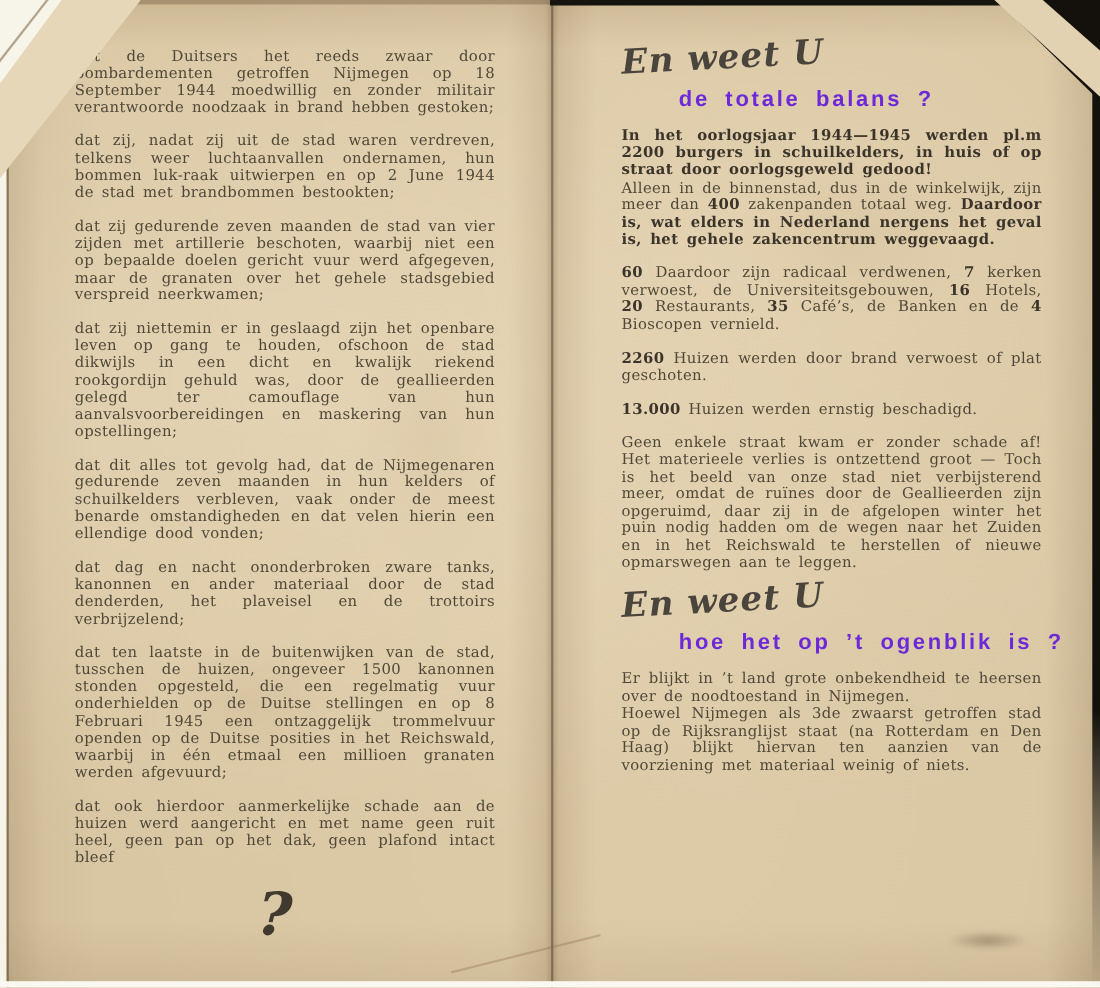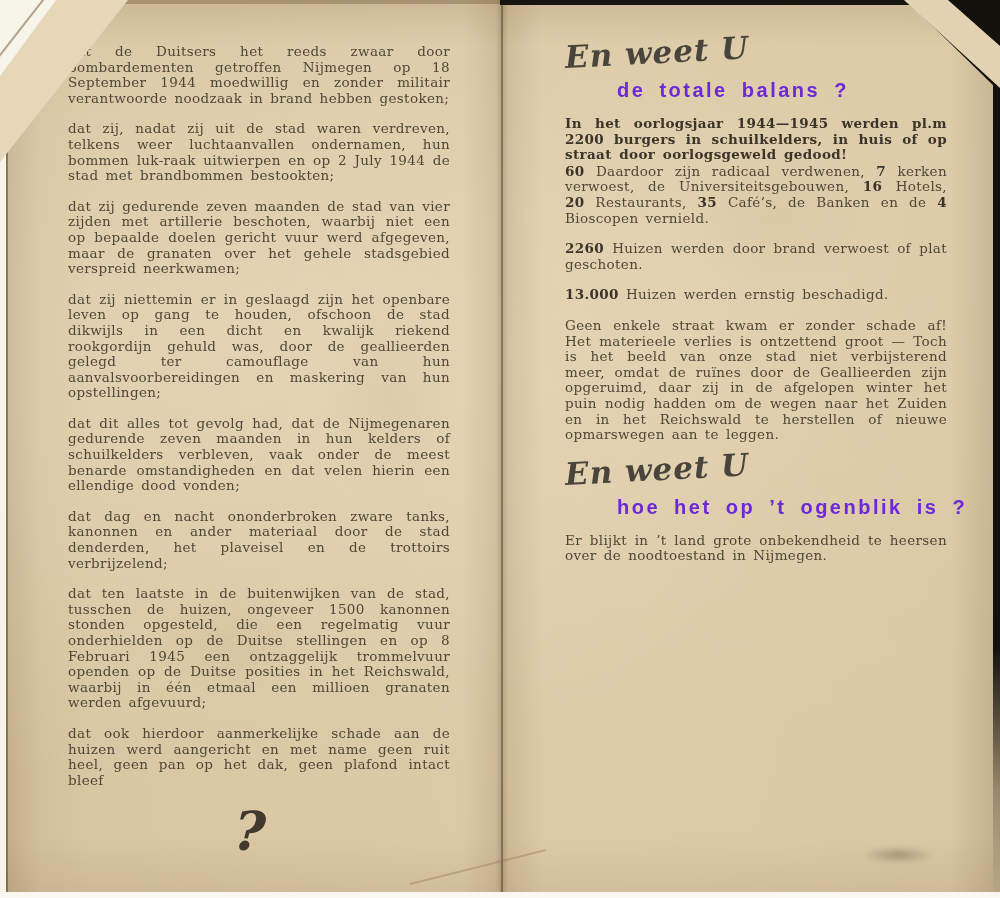--- a/index.html
+++ b/index.html
@@ -86,50 +86,52 @@
   <div class="shading"></div>
   <div class="stain s1"></div>
   <div class="stain s2"></div>
   <div class="stain s3"></div>
   <div class="fold-band"></div>
   <div class="fold-line"></div>
   <div class="bottom-crease"></div>
 
   <div class="col left">
     <p>dat de Duitsers het reeds zwaar door bombardementen getroffen Nijmegen op 18 September 1944 moedwillig en zonder militair verantwoorde noodzaak in brand hebben gestoken;</p>
-    <p>dat zij, nadat zij uit de stad waren verdreven, telkens weer luchtaanvallen ondernamen, hun bommen luk-raak uitwierpen en op 2 July 1944 de stad met brandbommen bestookten;</p>
+    <p>dat zij, nadat zij uit de stad waren verdreven, telkens weer luchtaanvallen ondernamen, hun bommen luk-raak uitwierpen en op 2 June 1944 de stad met brandbommen bestookten;</p>
     <p>dat zij gedurende zeven maanden de stad van vier zijden met artillerie beschoten, waarbij niet een op bepaalde doelen gericht vuur werd afgegeven, maar de granaten over het gehele stadsgebied verspreid neerkwamen;</p>
     <p>dat zij niettemin er in geslaagd zijn het openbare leven op gang te houden, ofschoon de stad dikwijls in een dicht en kwalijk riekend rookgordijn gehuld was, door de geallieerden gelegd ter camouflage van hun aanvalsvoorbereidingen en maskering van hun opstellingen;</p>
     <p>dat dit alles tot gevolg had, dat de Nijmegenaren gedurende zeven maanden in hun kelders of schuilkelders verbleven, vaak onder de meest benarde omstandigheden en dat velen hierin een ellendige dood vonden;</p>
     <p>dat dag en nacht ononderbroken zware tanks, kanonnen en ander materiaal door de stad denderden, het plaveisel en de trottoirs verbrijzelend;</p>
     <p>dat ten laatste in de buitenwijken van de stad, tusschen de huizen, ongeveer 1500 kanonnen stonden opgesteld, die een regelmatig vuur onderhielden op de Duitse stellingen en op 8 Februari 1945 een ontzaggelijk trommelvuur openden op de Duitse posities in het Reichswald, waarbij in één etmaal een millioen granaten werden afgevuurd;</p>
     <p>dat ook hierdoor aanmerkelijke schade aan de huizen werd aangericht en met name geen ruit heel, geen pan op het dak, geen plafond intact bleef</p>
     <div class="qmark">?</div>
   </div>
 
   <div class="col right">
 
     <div class="heading-script">En weet U</div>
     <div class="heading-sub">de totale balans ?</div>
 
     <p class="tight"><span class="b">In het oorlogsjaar 1944—1945 werden pl.m 2200 burgers in schuilkelders, in huis of op straat door oorlogsgeweld gedood!</span></p>
 
+    <p><span>Alleen in de binnenstad, dus in de winkelwijk, zijn meer dan </span><span class="b">400</span><span> zakenpanden totaal weg. </span><span class="b">Daardoor is, wat elders in Nederland nergens het geval is, het gehele zakencentrum weggevaagd.</span></p>
 
     <p><span class="b">60</span><span> Daardoor zijn radicaal verdwenen, </span><span class="b">7</span><span> kerken verwoest, de Universiteitsgebouwen, </span><span class="b">16</span><span> Hotels, </span><span class="b">20</span><span> Restaurants, </span><span class="b">35</span><span> Café’s, de Banken en de </span><span class="b">4</span><span> Bioscopen vernield.</span></p>
 
     <p><span class="b">2260</span><span> Huizen werden door brand verwoest of plat geschoten.</span></p>
 
     <p><span class="b">13.000</span><span> Huizen werden ernstig beschadigd.</span></p>
 
     <p class="endsec"><span>Geen enkele straat kwam er zonder schade af! Het materieele verlies is ontzettend groot — Toch is het beeld van onze stad niet verbijsterend meer, omdat de ruïnes door de Geallieerden zijn opgeruimd, daar zij in de afgelopen winter het puin nodig hadden om de wegen naar het Zuiden en in het Reichswald te herstellen of nieuwe opmarswegen aan te leggen.</span></p>
 
     <div class="section2">
       <div class="heading-script">En weet U</div>
       <div class="heading-sub">hoe het op ’t ogenblik is ?</div>
       <p class="tight"><span>Er blijkt in ’t land grote onbekendheid te heersen over de noodtoestand in Nijmegen.</span></p>
+      <p><span>Hoewel Nijmegen als 3de zwaarst getroffen stad op de Rijksranglijst staat (na Rotterdam en Den Haag) blijkt hiervan ten aanzien van de voorziening met materiaal weinig of niets.</span></p>
     </div>
   </div>
 
   <div class="edge-left-white"></div>
   <div class="edge-left-line"></div>
   <div class="edge-bottom-white"></div>
   <div class="edge-top-soft"></div>
   <div class="edge-top-dark"></div>
   <div class="edge-right-dark"></div>
   <div class="corner-tl-white"></div>

